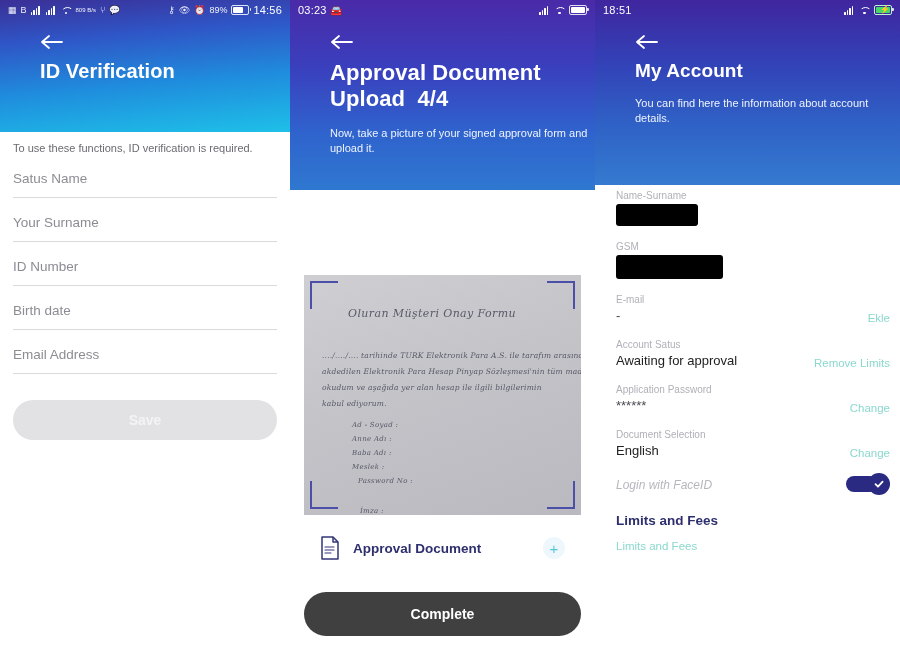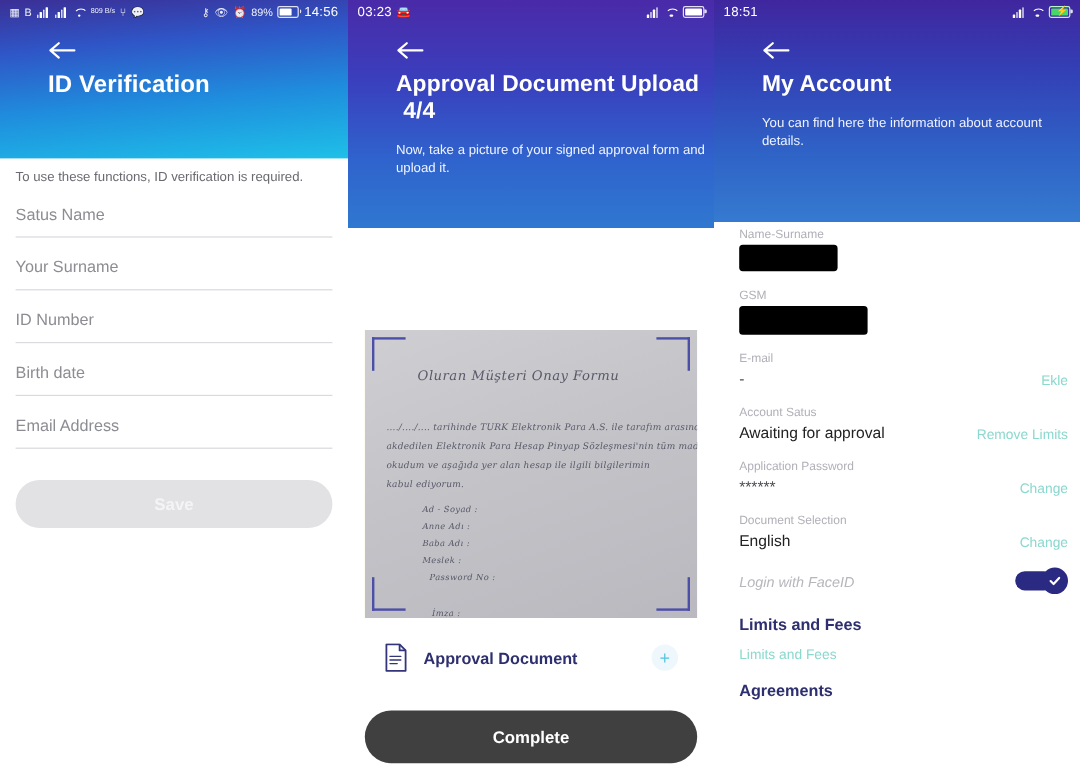--- a/index.html
+++ b/index.html
@@ -44,39 +44,39 @@
 
   
   .header{position:absolute;left:0;top:0;right:0;color:#fff;z-index:2;}
   .h1grad{height:132px;background:linear-gradient(175deg,#3b2f96 0%,#2f55c6 28%,#1f8ddd 62%,#1ec0e8 100%);}
   .h2grad{height:190px;background:linear-gradient(180deg,#4a2aa8 0%,#3a3fbd 35%,#2f63cd 70%,#2f78d0 100%);}
   .h3grad{height:185px;background:linear-gradient(180deg,#40269e 0%,#3340b6 32%,#2f62c6 68%,#357ad0 100%);}
   .hdr-inner{position:absolute;left:0;right:0;top:20px;padding:0 3px;margin-left:37px;}
   .back{font-size:21px;line-height:21px;margin-top:14px;margin-bottom:10px;width:26px;cursor:pointer;}
   .back svg{display:block;}
   .title{font-size:20px;font-weight:bold;letter-spacing:.1px;}
-  .s2 .title{font-size:19px;}
+  .s2 .title{font-size:22px;}
   .s3 .title{font-size:19px;}
   .subtitle{font-size:11px;line-height:15px;margin-top:14px;color:#eef3ff;max-width:265px;}
 
   
   .s1-body{position:absolute;left:0;right:0;top:132px;bottom:0;background:#fff;padding:0 13px;box-sizing:border-box;}
   .hint{font-size:11px;color:#6a6a72;padding-top:10px;}
   .field{margin-top:17px;}
   .field .lbl{font-size:13.5px;color:#8c8c93;padding-bottom:11px;}
   .field .line{height:1px;background:#d9d9de;}
   .save-btn{margin-top:26px;height:40px;border-radius:20px;background:#e2e2e4;
     display:flex;align-items:center;justify-content:center;color:#f4f4f6;
     font-size:14px;font-weight:bold;cursor:pointer;}
 
   
   .sheet{position:absolute;left:14px;right:14px;background:#fff;border-radius:18px;}
   .s2-sheet{top:188px;height:395px;}
   .photo-wrap{position:absolute;left:14px;right:14px;top:275px;height:240px;
-    background:#fef9c3;overflow:hidden;}
+    background:#5eead4;overflow:hidden;}
   .photo{position:absolute;inset:0;background:linear-gradient(160deg,#cfcfd3 0%,#c3c3c8 45%,#b9b9bf 100%);}
   .corner{position:absolute;width:26px;height:26px;border:2px solid #4c4fa8;}
   .c-tl{left:6px;top:6px;border-right:none;border-bottom:none;}
   .c-tr{right:6px;top:6px;border-left:none;border-bottom:none;}
   .c-bl{left:6px;bottom:6px;border-right:none;border-top:none;}
   .c-br{right:6px;bottom:6px;border-left:none;border-top:none;}
   .hw{position:absolute;color:#3c3c50;font-family:"DejaVu Serif",serif;
       font-style:italic;white-space:nowrap;opacity:.8;}
   .hw-title{left:44px;top:32px;font-size:11px;letter-spacing:.4px;}
   .hw-p{left:18px;font-size:7.5px;letter-spacing:.2px;}
@@ -339,18 +339,17 @@
           <span class="knob">
             <svg width="12" height="12" viewBox="0 0 12 12">
                 <path d="M2.5 6.2 L5 8.7 L9.6 3.6" stroke="#fff" stroke-width="1.8" fill="none" stroke-linecap="round" stroke-linejoin="round"></path>
               </svg>
           </span>
         </div>
       </div>
 
       <div class="sec-title">Limits and Fees</div>
       <div class="sec-link">Limits and Fees</div>
-      <div class="sec-title cut">Agreements</div>
 
     </div>
   </div>
 
 </div>
 
 </body></html>

